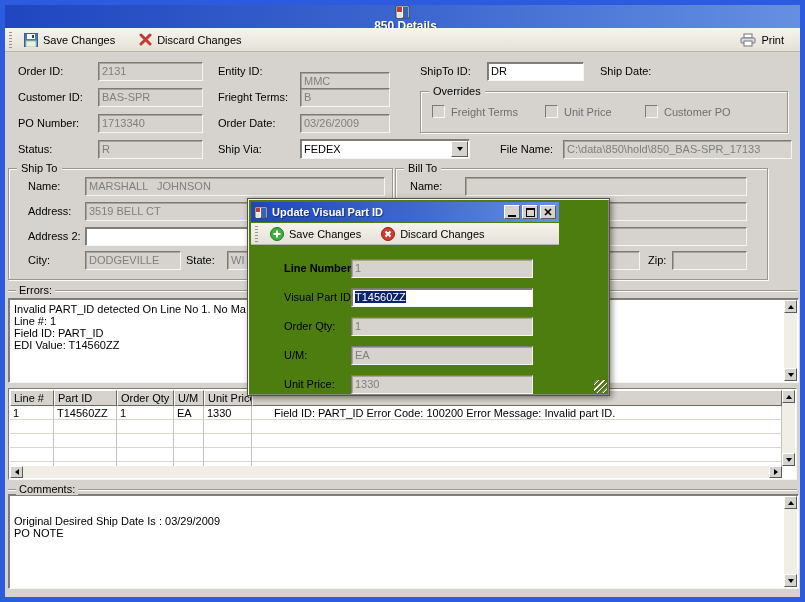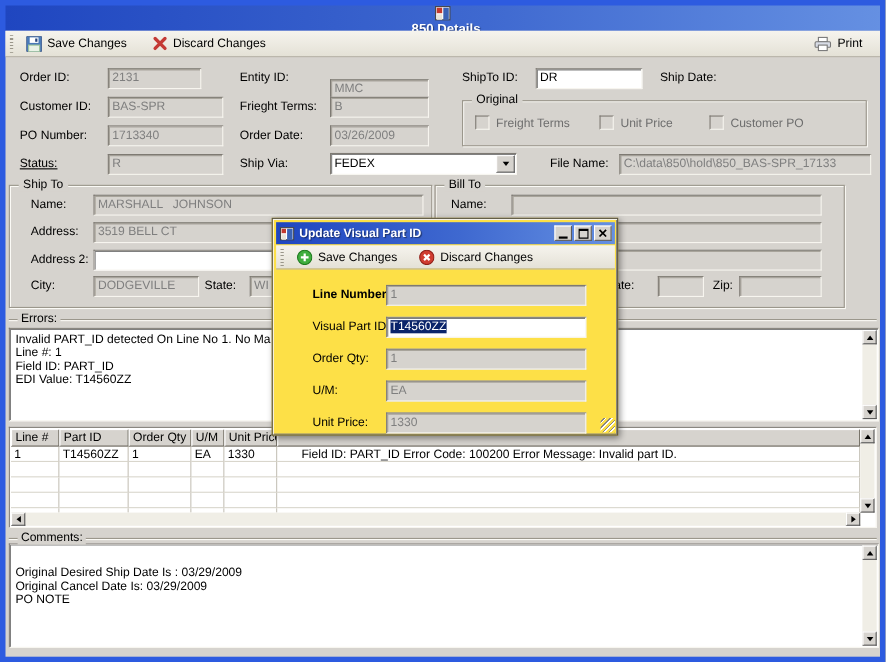--- a/index.html
+++ b/index.html
@@ -74,22 +74,22 @@
     border-color:#7e7a73 #f7f5ef #f7f5ef #7e7a73; font-size:11px; }
   .grow { display:flex; height:14px; }
   .grow.hdr { height:16px; }
   .gcell { height:100%; padding:1px 3px; overflow:hidden; white-space:pre;
     border-right:1px solid #c6c2b8; border-bottom:1px solid #d9d6cc; }
   .hdr .gcell { background:#d6d3ce; border:1px solid; border-color:#fff #6e6a60 #6e6a60 #fff; line-height:13px; }
   .c0{width:44px}.c1{width:63px}.c2{width:57px}.c3{width:30px}.c4{width:48px}.c5{flex:1}
   .gcell.msg { padding-left:22px; }
 
   
-  .dialog { position:absolute; left:242px; top:170px; width:315px; height:198px; z-index:10;
-    background:#fde047; border:1px solid #55524a;
+  .dialog { position:absolute; left:242px; top:170px; width:363px; height:198px; z-index:10;
+    background:#4d7c0f; border:1px solid #55524a;
     box-shadow:inset 1px 1px 0 #f4f2ec, inset -1px -1px 0 #8a867c, 2px 2px 6px rgba(0,0,0,.45); }
   .dlg-title { position:absolute; left:3px; top:3px; width:308px; height:20px;
     background:linear-gradient(90deg,#1f46c0,#3f69d0 55%,#6590e2);
     display:flex; align-items:center; padding:0 3px; }
   .dlg-title .title-text { font-size:11px; margin-left:4px; }
   .dlg-title .wbtn { width:16px; height:14px; }
   .dlg-toolbar { position:absolute; left:3px; top:24px; width:308px; height:22px;
     background:linear-gradient(180deg,#f6f4ee,#e4e1d6); border-bottom:1px solid #b8b4a8;
     display:flex; align-items:center; }
   .sel { background:#0a246a; color:#fff; }
@@ -157,51 +157,51 @@
               <rect x="4" y="1" width="8" height="4" fill="#fff" stroke="#777"></rect>
               <rect x="1" y="5" width="14" height="5" rx="1" fill="#d8dce6" stroke="#777"></rect>
               <rect x="4" y="8" width="8" height="5" fill="#fff" stroke="#777"></rect>
             </svg>
         </span>
         <span>Print</span>
       </span>
     </div>
 
     <span class="lbl" style="left:13px;top:37px;">Order ID:</span>
-    <div class="fld" style="left:93px;top:34px;width:85px;">2131</div>
+    <div class="fld" style="left:93px;top:34px;width:105px;">2131</div>
     <span class="lbl" style="left:213px;top:37px;">Entity ID:</span>
     <div class="fld" style="left:295px;top:44px;width:90px;">MMC</div>
     <span class="lbl" style="left:415px;top:37px;">ShipTo ID:</span>
     <div class="fld on" style="left:482px;top:34px;width:97px;">DR</div>
     <span class="lbl" style="left:595px;top:37px;">Ship Date:</span>
 
     <span class="lbl" style="left:13px;top:63px;">Customer ID:</span>
     <div class="fld" style="left:93px;top:60px;width:105px;">BAS-SPR</div>
     <span class="lbl" style="left:213px;top:63px;">Frieght Terms:</span>
     <div class="fld" style="left:295px;top:60px;width:90px;">B</div>
 
     <span class="lbl" style="left:13px;top:89px;">PO Number:</span>
     <div class="fld" style="left:93px;top:86px;width:105px;">1713340</div>
     <span class="lbl" style="left:213px;top:89px;">Order Date:</span>
     <div class="fld" style="left:295px;top:86px;width:90px;">03/26/2009</div>
 
-    <span class="lbl" style="left:13px;top:115px;text-decoration:underline;">Status:</span>
+    <span class="lbl" style="left:13px;top:115px;">Status:</span>
     <div class="fld" style="left:93px;top:112px;width:105px;">R</div>
     <span class="lbl" style="left:213px;top:115px;">Ship Via:</span>
     <div class="combo" style="left:295px;top:111px;width:170px;">
       <span>FEDEX</span>
       <span class="combo-btn">
           <span class="arr-dn"></span>
         </span>
     </div>
     <span class="lbl" style="left:495px;top:115px;">File Name:</span>
     <div class="fld" style="left:558px;top:112px;width:229px;">C:\data\850\hold\850_BAS-SPR_17133</div>
 
     <div class="groupbox" style="left:415px;top:63px;width:368px;height:42px;">
-      <span class="gcap">Original</span>
+      <span class="gcap">Overrides</span>
     </div>
     <span class="cb" style="left:427px;top:77px;"></span>
     <span class="cb-lbl" style="left:446px;top:78px;">Freight Terms</span>
     <span class="cb" style="left:540px;top:77px;"></span>
     <span class="cb-lbl" style="left:559px;top:78px;">Unit Price</span>
     <span class="cb" style="left:640px;top:77px;"></span>
     <span class="cb-lbl" style="left:659px;top:78px;">Customer PO</span>
 
     <div class="groupbox" style="left:3px;top:140px;width:385px;height:112px;">
       <span class="gcap">Ship To</span>
@@ -316,21 +316,20 @@
             <span class="arr-rt"></span>
           </span>
       </div>
     </div>
 
     <span class="lbl" style="left:11px;top:455px;z-index:2;background:#d6d3ce;padding:0 3px;">Comments:</span>
     <div class="etchline" style="left:3px;top:461px;width:789px;"></div>
     <div class="panel" style="left:3px;top:466px;width:791px;height:95px;">
       <div style="padding-top:20px;">
         <div class="tline">Original Desired Ship Date Is : 03/29/2009</div>
-        <div class="tline">Original Cancel Date Is: 03/29/2009</div>
         <div class="tline">PO NOTE</div>
       </div>
       <div class="vscroll">
         <span class="sbtn" style="top:0;">
             <span class="arr-up"></span>
           </span>
         <span class="sbtn" style="bottom:0;top:auto;">
             <span class="arr-dn"></span>
           </span>
       </div>

